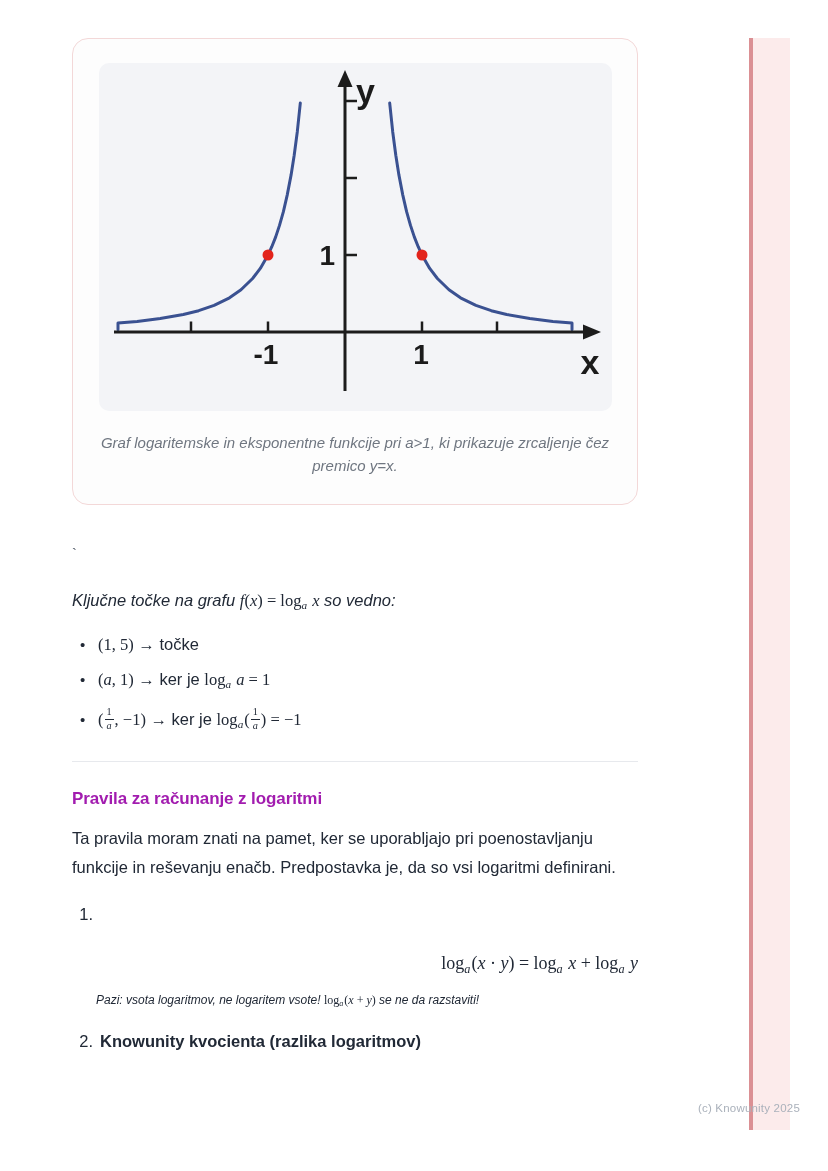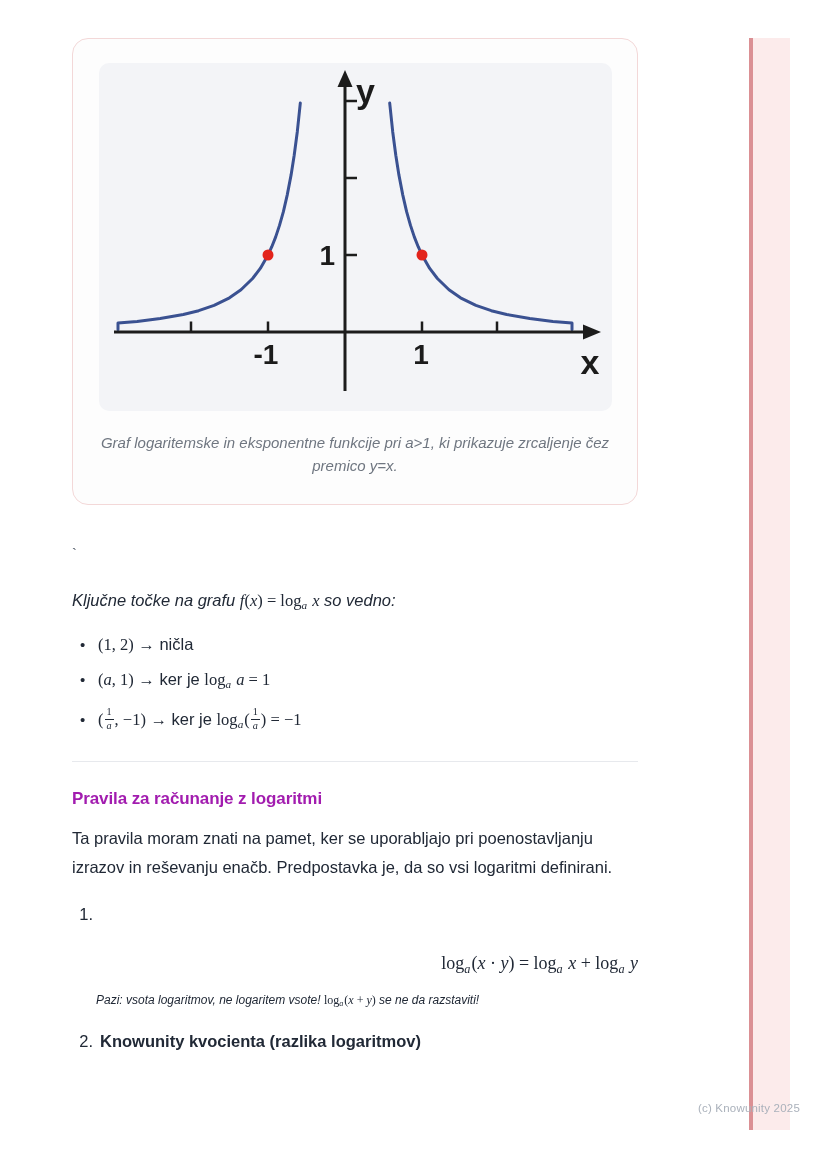--- a/index.html
+++ b/index.html
@@ -96,37 +96,37 @@
     <figcaption class="caption">Graf logaritemske in eksponentne funkcije pri a&gt;1, ki prikazuje zrcaljenje čez premico y=x.</figcaption>
   </figure>
 
   <div class="stray">`</div>
 
   <p class="intro"><span class="p-sansit">Ključne točke na grafu </span><span class="p-i">f</span><span class="p-r">(</span><span class="p-i">x</span><span class="p-r">) = </span><span class="p-r">log</span><span class="p-sub">a</span><span class="p-r"> </span><span class="p-i">x</span><span class="p-sansit"> so vedno:</span></p>
 
   <ul class="bullets">
     <li>
       <span class="dot">•</span>
-      <span class="btxt"><span class="p-r">(1, 2)</span><span class="p-sans"> → </span><span class="p-sans">ničla</span></span>
+      <span class="btxt"><span class="p-r">(1, 5)</span><span class="p-sans"> → </span><span class="p-sans">točke</span></span>
     </li>
     <li>
       <span class="dot">•</span>
       <span class="btxt"><span class="p-r">(</span><span class="p-i">a</span><span class="p-r">, 1)</span><span class="p-sans"> → </span><span class="p-sans">ker je </span><span class="p-r">log</span><span class="p-sub">a</span><span class="p-r"> </span><span class="p-i">a</span><span class="p-r"> = 1</span></span>
     </li>
     <li>
       <span class="dot">•</span>
       <span class="btxt"><span class="p-r">(</span><span class="frac"><span class="fnum">1</span><span class="fden">a</span></span><span class="p-r">, −1)</span><span class="p-sans"> → </span><span class="p-sans">ker je </span><span class="p-r">log</span><span class="p-sub">a</span><span class="p-r">(</span><span class="frac"><span class="fnum">1</span><span class="fden">a</span></span><span class="p-r">) = −1</span></span>
     </li>
   </ul>
 
   <hr class="sep">
 
   <h2 class="heading">Pravila za računanje z logaritmi</h2>
 
-  <p class="para">Ta pravila moram znati na pamet, ker se uporabljajo pri poenostavljanju izrazov in reševanju enačb. Predpostavka je, da so vsi logaritmi definirani.</p>
+  <p class="para">Ta pravila moram znati na pamet, ker se uporabljajo pri poenostavljanju funkcije in reševanju enačb. Predpostavka je, da so vsi logaritmi definirani.</p>
 
   <div class="olitem">
     <span class="olnum">1.</span>
   </div>
 
   <div class="formula"><span class="p-r">log</span><span class="p-sub">a</span><span class="p-r">(</span><span class="p-i">x</span><span class="p-r"> · </span><span class="p-i">y</span><span class="p-r">) = </span><span class="p-r">log</span><span class="p-sub">a</span><span class="p-r"> </span><span class="p-i">x</span><span class="p-r"> + </span><span class="p-r">log</span><span class="p-sub">a</span><span class="p-r"> </span><span class="p-i">y</span></div>
 
   <p class="pazi"><span class="p-sansit">Pazi: vsota logaritmov, ne logaritem vsote! </span><span class="p-r">log</span><span class="p-sub">a</span><span class="p-r">(</span><span class="p-i">x</span><span class="p-r"> + </span><span class="p-i">y</span><span class="p-r">)</span><span class="p-sansit"> se ne da razstaviti!</span></p>
 
   <div class="olitem">

